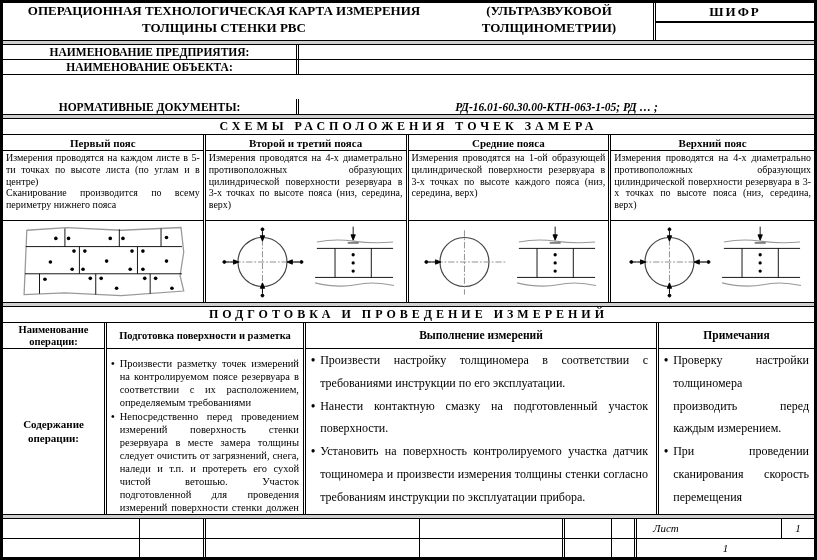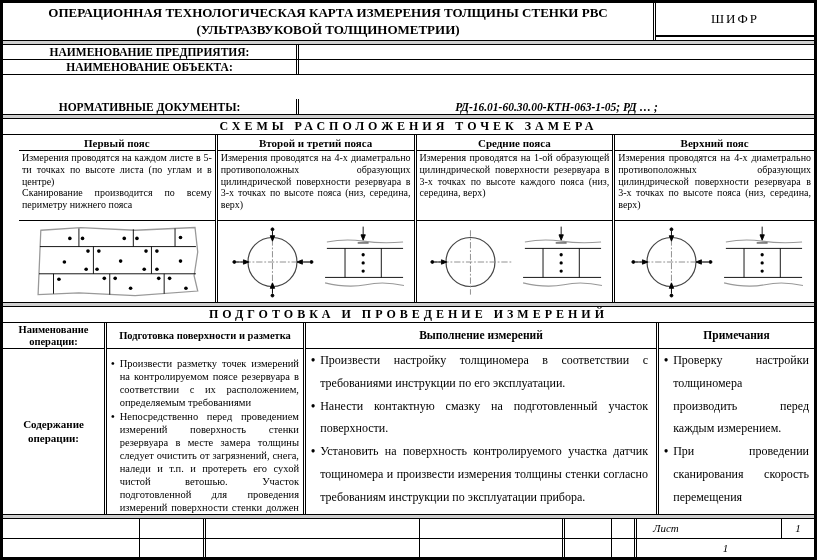--- a/index.html
+++ b/index.html
@@ -8,40 +8,40 @@
   .page {
     width:817px; height:560px; background:#fff; color:#000;
     border:3px solid #000; outline:1px solid #000;
     font-family:"Liberation Serif", serif;
     display:flex; flex-direction:column; overflow:hidden;
   }
   .hsep { height:5px; border-top:1px solid #000; border-bottom:1px solid #000; background:#cfcfcf; flex:0 0 auto; }
 
   
   .title-row { display:flex; height:37px; flex:0 0 auto; }
-  .title-cell { flex:1; border-right:3px double #000; display:flex; flex-direction:column;
+  .title-cell { flex:1; border-right:3px double #000; display:flex; flex-direction:row;
                 justify-content:center; text-align:center; font-weight:bold; font-size:13px; line-height:1.3; }
   .code-block { width:158px; display:flex; flex-direction:column; }
-  .code-label { height:34px; border-bottom:2px solid #000; display:flex; align-items:center; justify-content:center;
-                font-weight:normal; font-size:13px; letter-spacing:2px; }
+  .code-label { height:20px; border-bottom:2px solid #000; display:flex; align-items:center; justify-content:center;
+                font-weight:bold; font-size:13px; letter-spacing:2px; }
   .code-value { flex:1; }
 
   
   .info-table { flex:0 0 auto; }
   .info-row { display:flex; height:15px; border-bottom:1px solid #000; }
   .info-row:last-child { border-bottom:none;margin-top:24px; }
   .info-label { width:296px; border-right:3px double #000; font-weight:bold; font-size:11.5px;
                 display:flex; align-items:center; justify-content:center; }
   .info-value { flex:1; display:flex; align-items:center; justify-content:center;
                 font-weight:bold; font-style:italic; font-size:11.5px; }
 
   
   .section-title { height:16px; border-bottom:1px solid #000; display:flex; align-items:center; justify-content:center;
                    font-weight:bold; font-size:12px; letter-spacing:4px; flex:0 0 auto; }
-  .schemes-grid { display:flex; flex:0 0 auto; height:167px;padding-left:16px; }
+  .schemes-grid { display:flex; flex:0 0 auto; height:167px; }
   .scheme-col { width:25%; border-right:3px double #000; display:flex; flex-direction:column; }
   .scheme-col:last-child { border-right:none; }
   .scheme-col-header { height:16px; border-bottom:1px solid #000; font-weight:bold; font-size:11px;
                        display:flex; align-items:center; justify-content:center; flex:0 0 auto; }
   .scheme-col-text { height:70px; border-bottom:1px solid #000; font-size:10px; line-height:1.18;
                      padding:1px 3px; text-align:justify; flex:0 0 auto; overflow:hidden; }
   .scheme-col-text p { margin:0; }
   .scheme-diagram { flex:1; display:flex; align-items:center; justify-content:center; overflow:hidden; }
 
   

